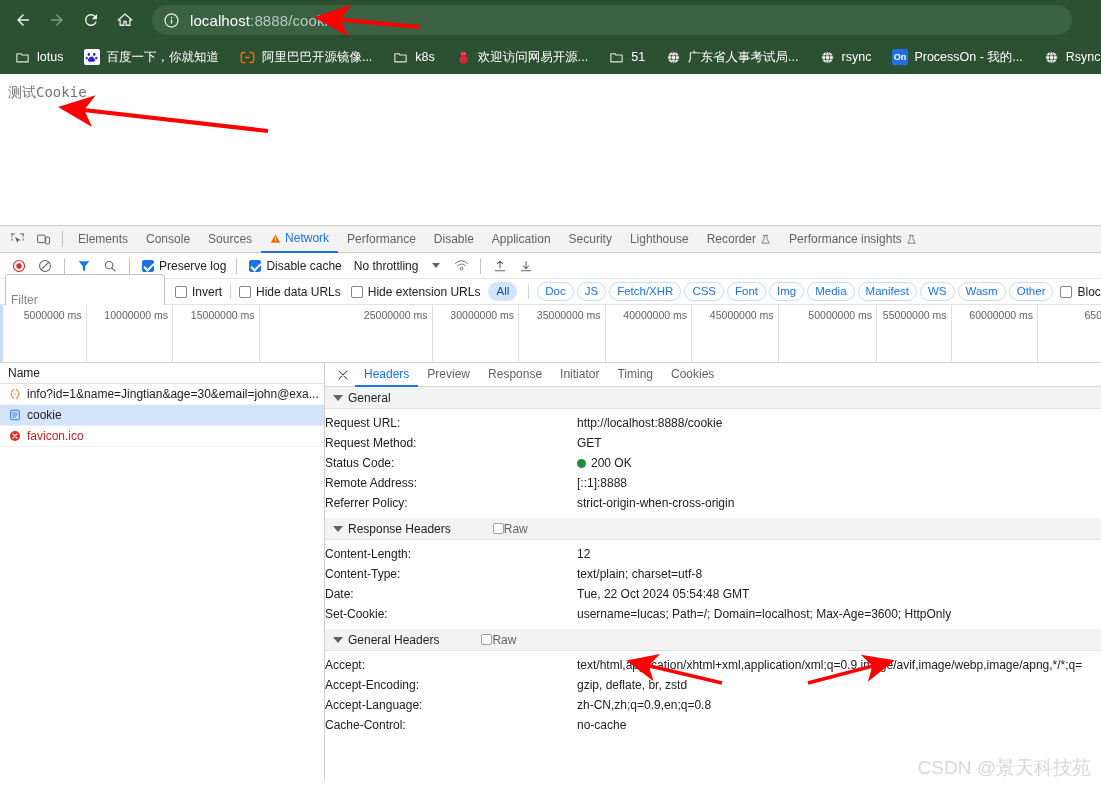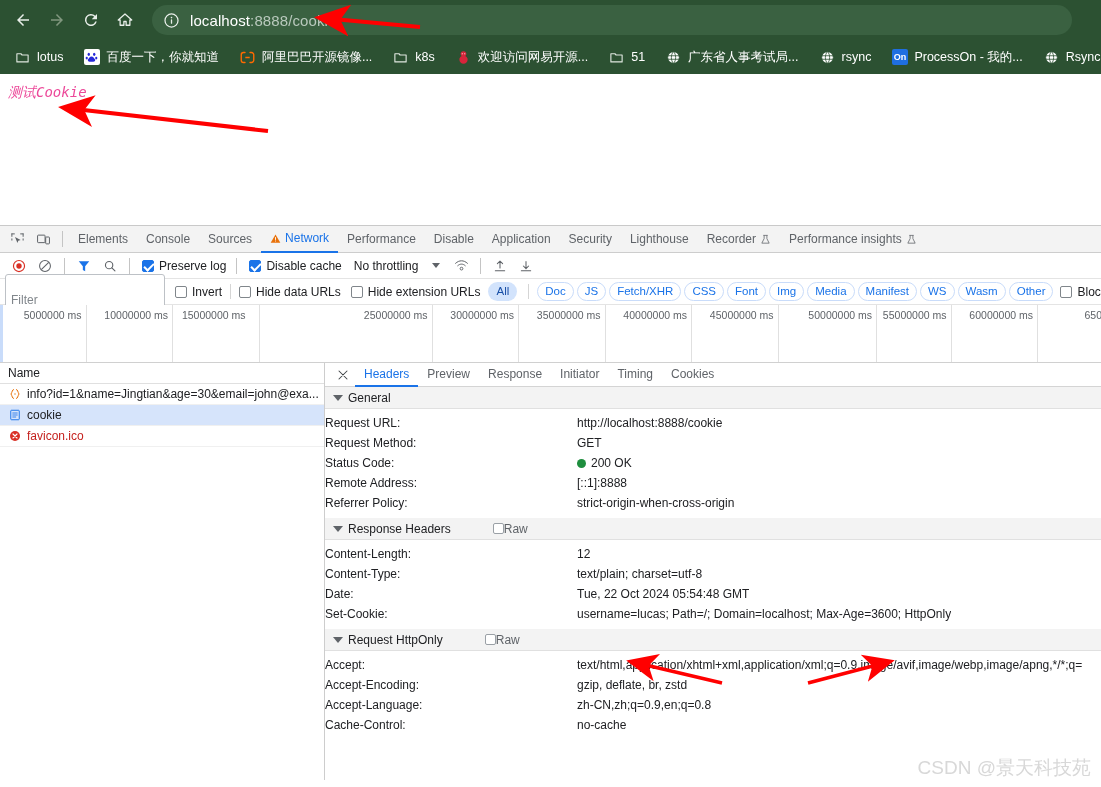--- a/index.html
+++ b/index.html
@@ -93,22 +93,21 @@
     position: relative;
     height: 151px;
     background: #ffffff;
     overflow: hidden;
   }
   #page-text {
     position: absolute;
     left: 8px; top: 10px;
     font-family: "DejaVu Sans Mono", monospace;
     font-size: 14px;
-    color: #ec4899;
-    font-style: italic;
+    color: #737373;
   }
 
   
   #devtools {
     position: relative;
     height: 562px;
     background: #ffffff;
     border-top: 1px solid #c9c9c9;
     font-size: 12px;
     color: #202124;
@@ -590,21 +589,21 @@
     <div class="fchk" style="margin-left:4px">
       <span class="chk"></span>
       <span class="netbar-label">Blocked resp</span>
     </div>
   </div>
 
   <div class="dt-overview" id="overview">
     <div class="ov-left-sel"></div>
   <div class="ov-tick" style="left: 0px; width: 86.5px;">5000000 ms</div>
       <div class="ov-tick" style="left: 86.5px; width: 86.5px;">10000000 ms</div>
-      <div class="ov-tick" style="left: 173px; width: 86.5px; text-align: center;">15000000 ms</div>
+      <div class="ov-tick" style="left: 173px; width: 86.5px;">15000000 ms</div>
       <div class="ov-tick" style="left: 346px; width: 86.5px;">25000000 ms</div>
       <div class="ov-tick" style="left: 432.5px; width: 86.5px;">30000000 ms</div>
       <div class="ov-tick" style="left: 519px; width: 86.5px;">35000000 ms</div>
       <div class="ov-tick" style="left: 605.5px; width: 86.5px;">40000000 ms</div>
       <div class="ov-tick" style="left: 692px; width: 86.5px;">45000000 ms</div>
       <div class="ov-tick" style="left: 802px; width: 75px;">50000000 ms</div>
       <div class="ov-tick" style="left: 865px; width: 86.5px;">55000000 ms</div>
       <div class="ov-tick" style="left: 951.5px; width: 86.5px;">60000000 ms</div>
       <div class="ov-tick" style="left: 1038px; width: 86.5px;">650000</div>
     </div>
@@ -708,21 +707,21 @@
             <span class="hdr-key">Date:</span>
             <span class="hdr-val">Tue, 22 Oct 2024 05:54:48 GMT</span>
           </div>
           <div class="hdr-row">
             <span class="hdr-key">Set-Cookie:</span>
             <span class="hdr-val">username=lucas; Path=/; Domain=localhost; Max-Age=3600; HttpOnly</span>
           </div>
           <div style="height: 5px;"></div>
           <div class="sec-head">
             <span class="tri"></span>
-            <span>Request HttpOnly</span>
+            <span>General Headers</span>
             <span class="raw-wrap">
               <span class="raw-chk"></span>
               <span>Raw</span>
             </span>
           </div>
           <div style="height: 4px;"></div>
           <div class="hdr-row">
             <span class="hdr-key">Accept:</span>
             <span class="hdr-val">text/html,application/xhtml+xml,application/xml;q=0.9,image/avif,image/webp,image/apng,*/*;q=</span>
           </div>

